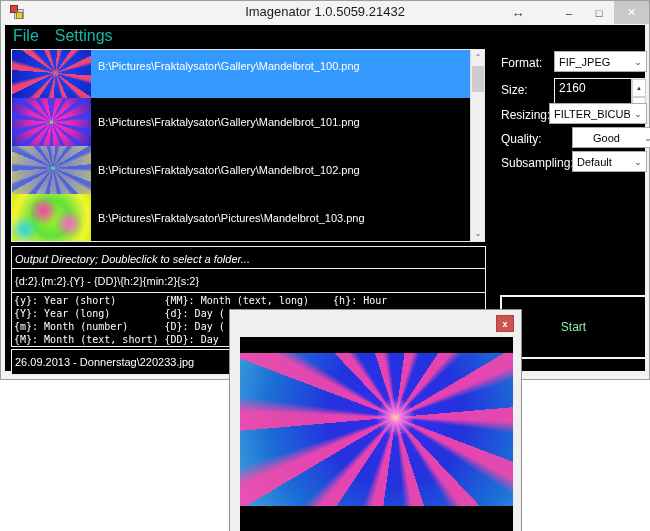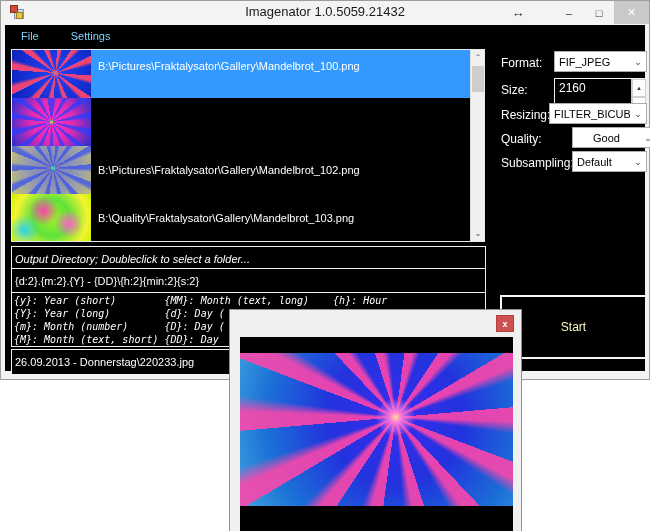--- a/index.html
+++ b/index.html
@@ -16,21 +16,21 @@
   .app-icon .sq-yel  { position:absolute; left:6px; top:7px; width:7px; height:7px; background:#e8c93e; border:1px solid #94802a; }
   .title-text { position:absolute; left:0; right:0; top:3px; text-align:center; font-size:13px; color:#1a1a1a; }
   .caption-buttons { position:absolute; right:0; top:0; height:23px; display:flex; align-items:stretch; }
   .cap-btn { width:30px; display:flex; align-items:center; justify-content:center;
     font-size:11px; color:#333; }
   .cap-btn.resize { width:40px; font-size:13px; margin-right:16px; }
   .cap-btn.close { width:35px; background:#c9c9c9; color:#ffffff; font-size:11px; }
 
   .menubar { position:absolute; left:4px; right:4px; top:24px; height:22px; background:#000;
     display:flex; align-items:center; }
-  .menu-item { color:#7dd3fc; font-size:11px; padding:3px 16px; }
+  .menu-item { color:#14b8a6; font-size:16px; padding:3px 8px; }
 
   .client { position:absolute; left:4px; right:4px; top:46px; bottom:8px; background:#000; }
 
   
   .file-list { position:absolute; left:10px; top:48px; width:474px; height:193px;
     background:#000; border:1px solid #e8e8e8; overflow:hidden; }
   .list-row { position:relative; height:48px; display:flex; align-items:center; width:460px; }
   .list-row.selected { background:#3399ff; }
   .thumb { width:79px; height:48px; flex:0 0 79px; }
   .row-label { color:#ffffff; font-size:11px; padding-left:7px; align-self:center; white-space:nowrap; }
@@ -67,40 +67,40 @@
   .tbox { position:absolute; background:#000; border:1px solid #f0f0f0; color:#fff;
     font-size:11px; font-family:"Liberation Sans", sans-serif; padding:12px 3px; outline:none; }
   input.tbox { display:block; }
   .outdir { left:10px; top:245px; width:475px; height:19px; font-style:italic; }
   .pattern { left:10px; top:267px; width:475px; height:20px; }
   .preview-name { left:10px; top:348px; width:230px; height:16px; }
 
   .help-box { position:absolute; left:10px; top:291px; width:475px; height:55px;
     background:#000; border:1px solid #f0f0f0; color:#fff; padding:1px 2px;
     font-family:"DejaVu Sans Mono", monospace; font-size:10px; line-height:13px; }
-  .help-line { white-space:pre;font-style:italic; }
+  .help-line { white-space:pre; }
 
   
   .opt-label { position:absolute; color:#ffffff; font-size:12px; }
   .combo { position:absolute; height:21px; background:#ffffff; border:1px solid #acacac;
     color:#000; font-size:11px; display:flex; align-items:center; }
   .combo .combo-text { flex:1; padding-left:4px; white-space:nowrap; overflow:hidden; }
   .combo .combo-arrow { width:16px; text-align:center; font-size:9px; color:#444; }
   .updown { position:absolute; height:37px; background:#000; border:1px solid #f0f0f0;
     display:flex; align-items:stretch; }
   .updown .ud-value { flex:1; color:#fff; font-size:12px; padding:2px 0 0 4px; }
   .updown .ud-spin { width:15px; background:#f0f0f0; display:flex; flex-direction:column; border-left:1px solid #ccc; }
   .updown .ud-btn { flex:1; display:flex; align-items:center; justify-content:center;
     font-size:6px; color:#333; background:#fdfdfd; border:1px solid #d0d0d0; }
 
   
   .start-group { position:absolute; left:499px; top:294px; width:147px; height:64px;
     border:2px solid #f5f5f5; background:#000; }
   .start-button { position:absolute; left:2px; top:2px; right:2px; bottom:2px; background:#000;
-    color:#fef9c3; font-size:12px; display:flex; align-items:center; justify-content:center; }
+    color:#86efac; font-size:12px; display:flex; align-items:center; justify-content:center; }
 
   
   .popup { position:absolute; left:229px; top:309px; width:293px; height:230px;
     background:#f0f0f0; border:1px solid #8f8f8f; z-index:10; }
   .popup-titlebar { position:absolute; left:0; top:0; right:0; height:27px; background:#f0f0f0; }
   .popup-close { position:absolute; right:7px; top:5px; width:18px; height:17px; background:#cd5250;
     color:#ffffff; font-size:9px; font-weight:bold; display:flex; align-items:center;
     justify-content:center; border:1px solid #b23f3d; }
   .popup-body { position:absolute; left:10px; top:27px; width:273px; height:196px; background:#000; }
   .popup-image { position:absolute; left:0; top:16px; width:273px; height:153px; background:
@@ -137,28 +137,29 @@
 
     <div class="client">
 
       <div class="file-list" style="left:6px; top:2px;">
         <div class="list-row selected">
           <div class="thumb t1"></div>
           <div class="row-label">B:\Pictures\Fraktalysator\Gallery\Mandelbrot_100.png</div>
         </div>
         <div class="list-row">
           <div class="thumb t2"></div>
+          <div class="row-label">B:\Pictures\Fraktalysator\Gallery\Mandelbrot_101.png</div>
         </div>
         <div class="list-row">
           <div class="thumb t3"></div>
           <div class="row-label">B:\Pictures\Fraktalysator\Gallery\Mandelbrot_102.png</div>
         </div>
         <div class="list-row">
           <div class="thumb t4"></div>
-          <div class="row-label">B:\Quality\Fraktalysator\Gallery\Mandelbrot_103.png</div>
+          <div class="row-label">B:\Pictures\Fraktalysator\Pictures\Mandelbrot_103.png</div>
         </div>
 
         <div class="scrollbar">
           <div class="sb-arrow sb-up">⌃</div>
           <div class="sb-thumb"></div>
           <div class="sb-arrow sb-down">⌄</div>
         </div>
       </div>
 
       <input class="tbox outdir" style="left: 6px; top: 199px;" readonly="" value="Output Directory; Doubleclick to select a folder...">

